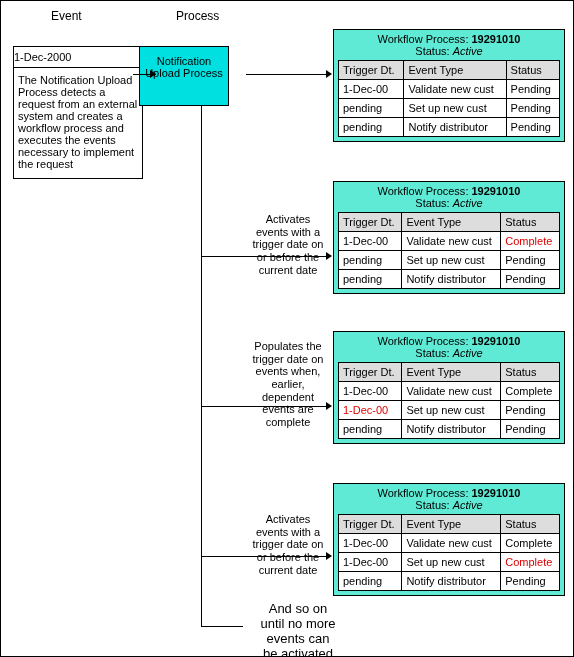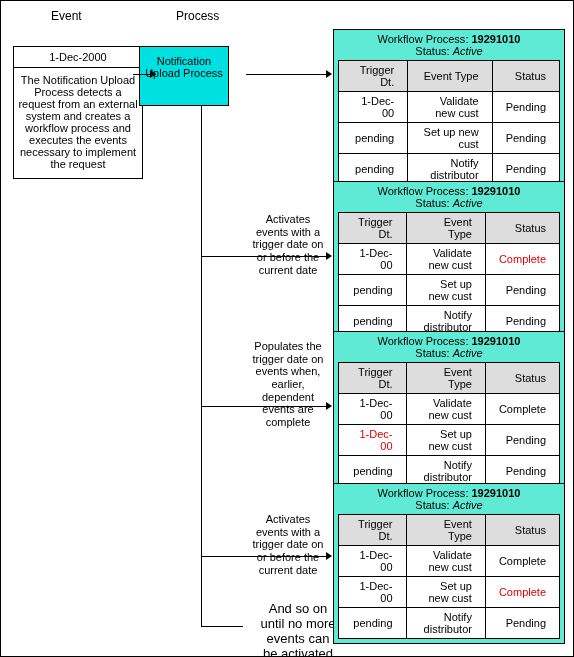--- a/index.html
+++ b/index.html
@@ -1,27 +1,27 @@
 <!DOCTYPE html>
 <html><head>
 <meta charset="utf-8">
 <style>
   body{margin:0;font-family:Arial,sans-serif;font-size:11px;color:#000;background:#fff}
   .canvas{position:relative;width:574px;height:657px;border:1px solid #000;box-sizing:border-box}
   .col-header{position:absolute;top:8px;font-size:12px}
-  .event-box{position:absolute;left:12px;top:45px;width:120px;border:1px solid #000;padding:4px 4px 8px;text-align:center;background:#fff}
+  .event-box{position:absolute;left:12px;top:45px;width:120px;border:1px solid #000;padding:4px 4px 8px;background:#fff}
   .event-date{border-bottom:1px solid #000;padding:4px 0;margin:-4px -4px 6px}
   .process-box{position:absolute;left:138px;top:45px;width:90px;height:60px;border:1px solid #000;background:#00e0e0;text-align:center;padding-top:8px;box-sizing:border-box}
   .wf-block{position:absolute;left:332px;width:230px;border:1px solid #000;background:#5eead4}
   .wf-head{text-align:center;padding:3px 0;font-size:11px}
   .wf-head .lbl:after{content:": "}
   .wf-head .id{font-weight:bold}
   .wf-head .st{font-style:italic}
   .wf-table{width:calc(100% - 8px);margin:0 4px 4px;border-collapse:collapse;background:#fff}
-  .wf-table th,.wf-table td{border:1px solid #000;padding:3px 13px;text-align:right;font-weight:normal;font-size:11px}
+  .wf-table th,.wf-table td{border:1px solid #000;padding:3px 4px;text-align:left;font-weight:normal;font-size:11px}
   .wf-table th{background:#ddd}
   .red{color:#d00}
   .note{position:absolute;left:247px;width:80px;text-align:center;font-size:11px;line-height:1.15}
   .final-note{position:absolute;left:257px;width:80px;text-align:center;font-size:13px}
   .hline{position:absolute;height:1px;background:#000}
   .vline{position:absolute;width:1px;background:#000}
   .arrow-r{position:absolute;width:0;height:0;border-top:4px solid transparent;border-bottom:4px solid transparent;border-left:6px solid #000}
 </style>
 </head>
 <body>

